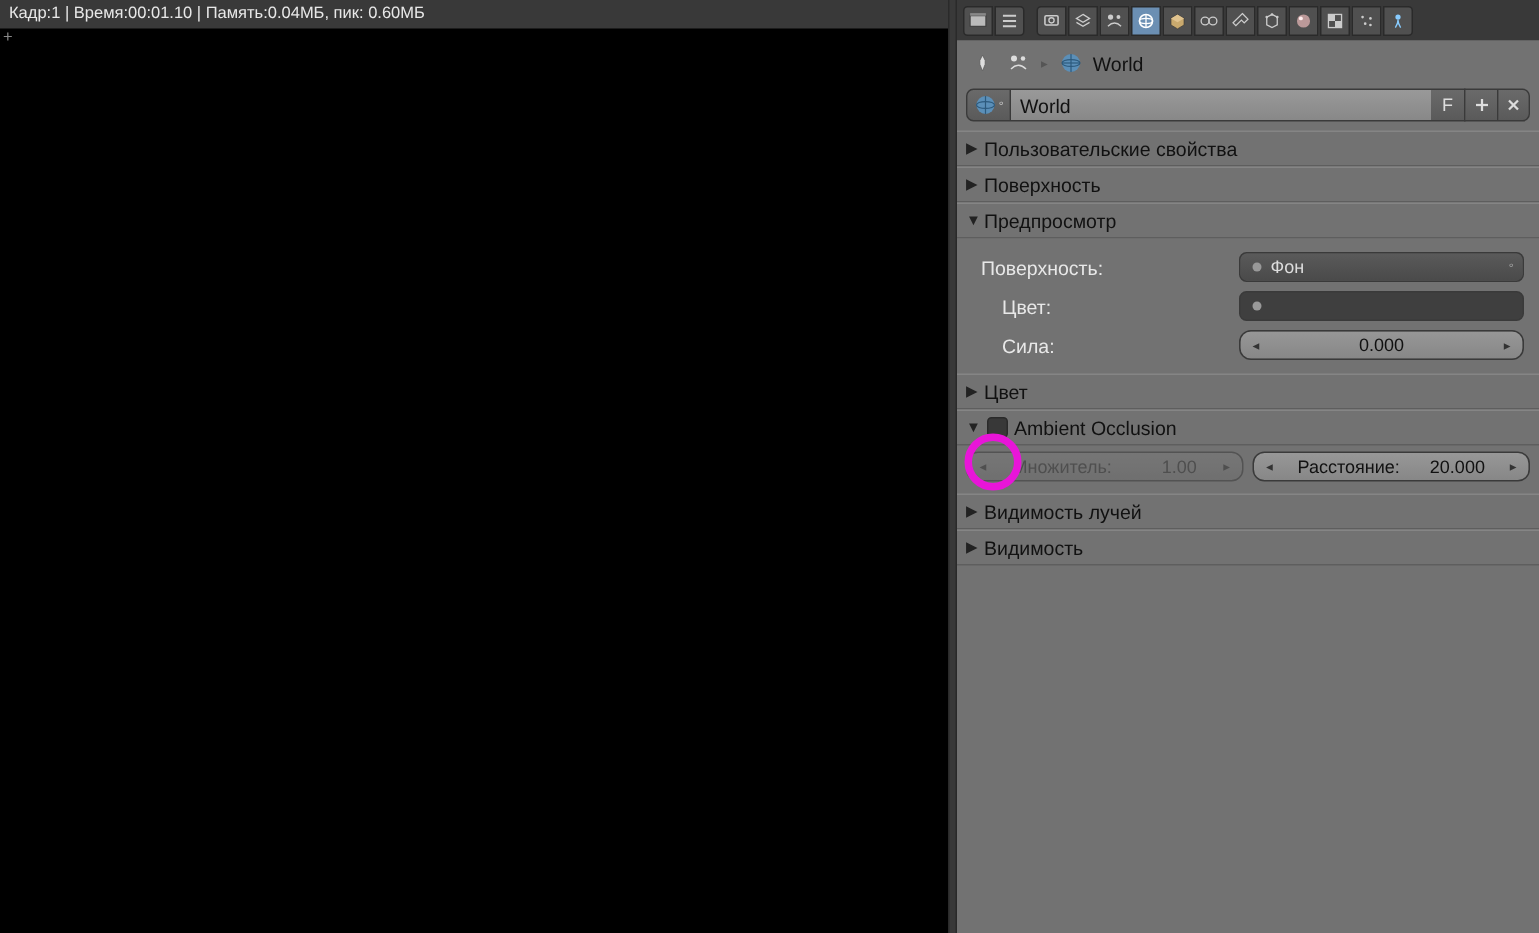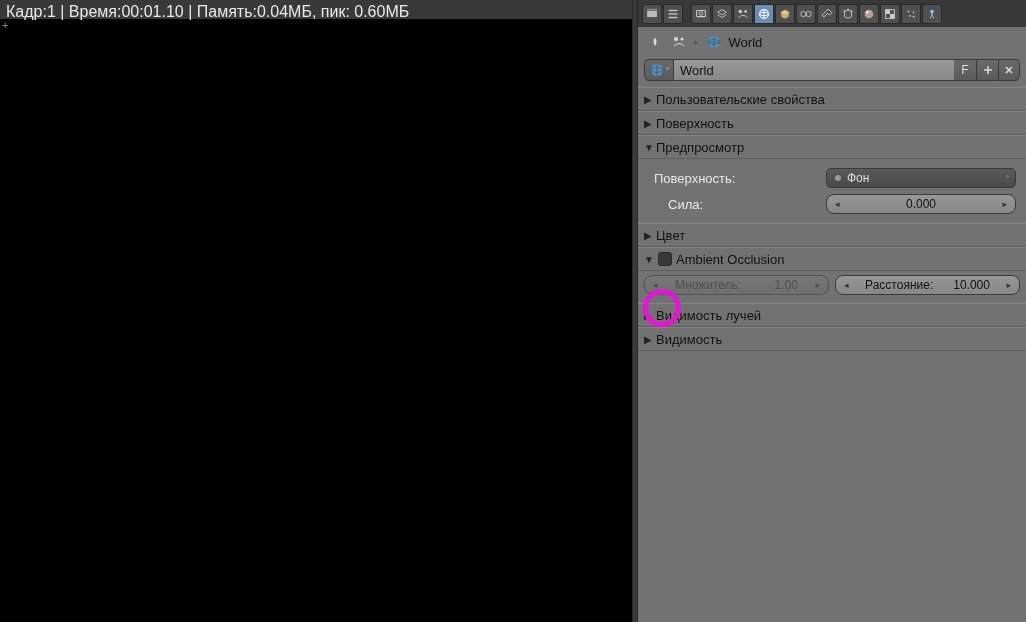--- a/index.html
+++ b/index.html
@@ -1,19 +1,19 @@
 <!DOCTYPE html>
 <html><head>
 <meta charset="utf-8">
 <style>
   * { margin: 0; padding: 0; box-sizing: border-box; font-family: sans-serif; }
   body { background: #393939; width: 1026px; height: 622px; overflow: hidden; position: relative; }
 
   .main-area { position: absolute; left: 0; top: 0; width: 632px; height: 622px; background: #000; }
-  .status-bar { position: absolute; left: 0; top: 0; width: 632px; height: 19px; background: #393939; color: #e8e8e8; font-size: 16px; padding: 3px 6px; }
+  .status-bar { position: absolute; left: 0; top: 0; width: 632px; height: 19px; background: #393939; color: #e8e8e8; font-size: 11px; padding: 3px 6px; }
   .plus-corner { position: absolute; left: 0; top: 19px; width: 12px; height: 12px; color: #888; font-size: 11px; padding-left: 2px; }
 
   .vert-divider { position: absolute; left: 632px; top: 0; width: 6px; height: 622px; background: #393939; border-left: 1px solid #2a2a2a; border-right: 1px solid #2a2a2a; }
 
   .right-panel { position: absolute; left: 638px; top: 0; width: 388px; height: 622px; background: #727272; }
 
   .toolbar-row { height: 27px; background: #393939; display: flex; align-items: center; padding: 3px 4px; gap: 2px; }
   .tb-btn { width: 20px; height: 20px; background: #505050; border: 1px solid #2a2a2a; border-radius: 3px; display: flex; align-items: center; justify-content: center; cursor: pointer; }
   .tb-btn.first { border-top-right-radius:0; border-bottom-right-radius:0; margin-right:-1px;}
   .tb-btn.mid { border-radius:0; margin-right:-1px;}
@@ -224,20 +224,26 @@
     </div>
   <div class="panel-body">
     <div class="prop-row">
       <div class="prop-label">Поверхность:</div>
       <div class="prop-field menu">
           <span style="width:6px;height:6px;border-radius:50%;background:#999;display:inline-block;margin-right:6px"></span>
           <span>Фон</span>
         </div>
     </div>
     <div class="prop-row">
+      <div class="prop-label sub-label">Цвет:</div>
+      <div class="prop-field color">
+          <span style="width:6px;height:6px;border-radius:50%;background:#999;display:inline-block"></span>
+        </div>
+    </div>
+    <div class="prop-row">
       <div class="prop-label sub-label">Сила:</div>
       <div class="num-field">
           <span class="arr">◂</span>
           <span>0.000</span>
           <span class="arr">▸</span>
         </div>
     </div>
   </div>
 
   <div class="panel-header">
@@ -251,21 +257,21 @@
       <span>Ambient Occlusion</span>
     </div>
   <div class="ao-row">
     <div class="num-field disabled">
         <span class="arr">◂</span>
         <span><span>Множитель:</span> &nbsp;&nbsp;&nbsp;&nbsp;&nbsp;&nbsp;&nbsp;&nbsp; <span>1.00</span></span>
         <span class="arr">▸</span>
       </div>
     <div class="num-field">
         <span class="arr">◂</span>
-        <span><span>Расстояние:</span> &nbsp;&nbsp;&nbsp;&nbsp; <span>10.000</span></span>
+        <span><span>Расстояние:</span> &nbsp;&nbsp;&nbsp;&nbsp; <span>20.000</span></span>
         <span class="arr">▸</span>
       </div>
   </div>
 
   <div class="panel-header">
       <span class="tri">▶</span>
       <span>Видимость лучей</span>
     </div>
   <div class="panel-header">
       <span class="tri">▶</span>

